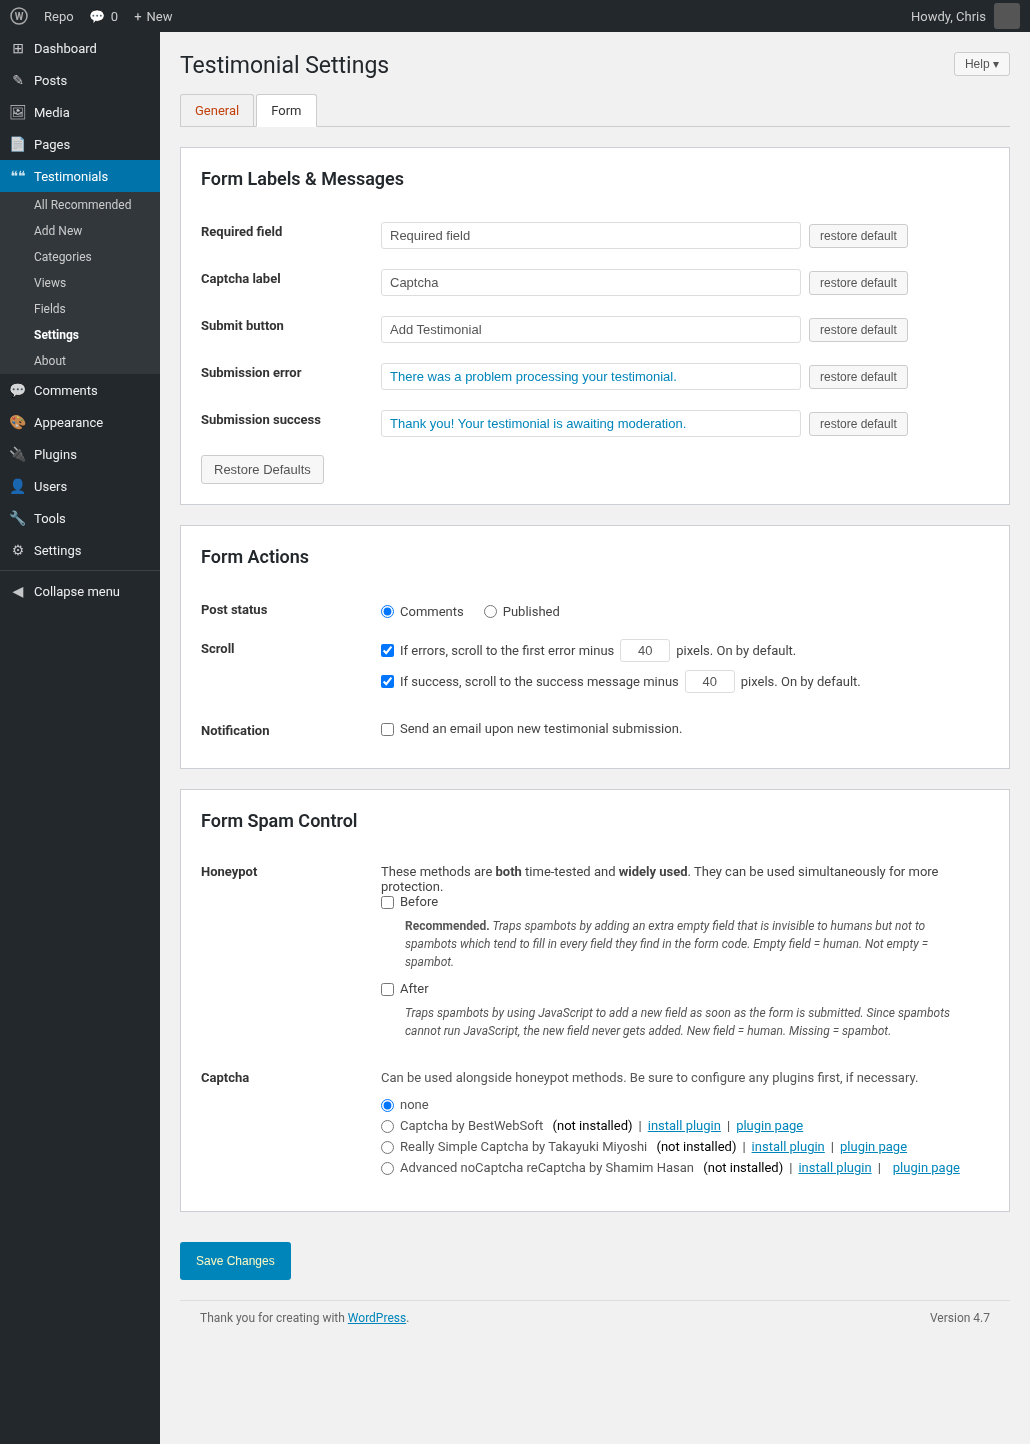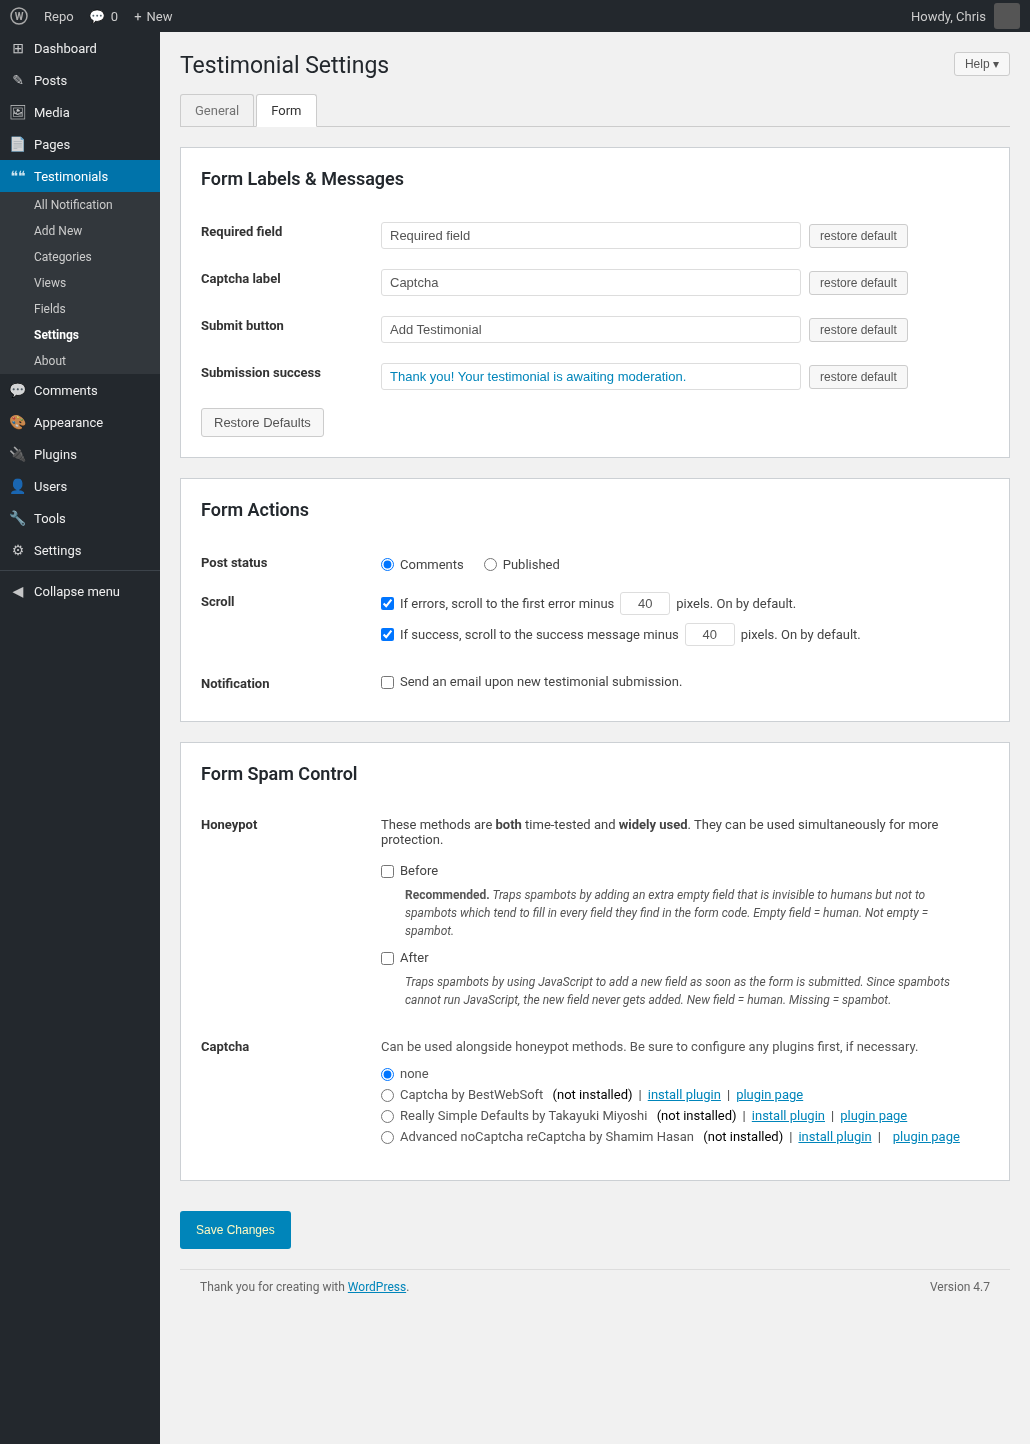--- a/index.html
+++ b/index.html
@@ -23,21 +23,21 @@
     .sidebar-submenu li { padding: 6px 10px 6px 34px; color: #ccc; cursor: pointer; font-size: 12px; }
     .sidebar-submenu li.active { color: #fff; font-weight: bold; }
     .sidebar-divider { height: 1px; background: #3c434a; margin: 4px 0; }
 
     
     .main-content { flex: 1; padding: 20px 20px 20px 20px; background: #f1f1f1; }
     .page-title { font-size: 23px; font-weight: 400; color: #23282d; margin-bottom: 15px; }
 
     
     .tabs { display: flex; border-bottom: 1px solid #ccc; margin-bottom: 20px; }
-    .tab { padding: 8px 14px; border: 1px solid #ccc; border-bottom: none; background: #f1f1f1; cursor: pointer; font-size: 13px; margin-right: 2px; border-radius: 3px 3px 0 0; color: #737373; }
+    .tab { padding: 8px 14px; border: 1px solid #ccc; border-bottom: none; background: #f1f1f1; cursor: pointer; font-size: 13px; margin-right: 2px; border-radius: 3px 3px 0 0; color: #c2410c; }
     .tab.active { background: #fff; border-bottom: 1px solid #fff; margin-bottom: -1px; color: #333; }
 
     
     .content-box { background: #fff; border: 1px solid #ccd0d4; padding: 20px; margin-bottom: 20px; }
 
     
     .section-title { font-size: 18px; font-weight: 600; color: #23282d; margin-bottom: 15px; padding-bottom: 8px; }
 
     
     .form-table { width: 100%; border-collapse: collapse; }
@@ -130,21 +130,21 @@
       </li>
       <li class="sidebar-item">
         <span class="icon">📄</span>
         <span>Pages</span>
       </li>
       <li class="sidebar-item active">
         <span class="icon">❝❝</span>
         <span>Testimonials</span>
       </li>
       <ul class="sidebar-submenu">
-        <li>All Notification</li>
+        <li>All Recommended</li>
         <li>Add New</li>
         <li>Categories</li>
         <li>Views</li>
         <li>Fields</li>
         <li class="active">Settings</li>
         <li>About</li>
       </ul>
       <li class="sidebar-item">
         <span class="icon">💬</span>
         <span>Comments</span>
@@ -208,20 +208,29 @@
                 <input type="text" value="Captcha" style="">
                 <button class="restore-btn">restore default</button>
               </div>
             </td>
           </tr>
           <tr>
             <td>Submit button</td>
             <td>
               <div class="input-row">
                 <input type="text" value="Add Testimonial" style="">
+                <button class="restore-btn">restore default</button>
+              </div>
+            </td>
+          </tr>
+          <tr>
+            <td>Submission error</td>
+            <td>
+              <div class="input-row">
+                <input type="text" value="There was a problem processing your testimonial." style="color: rgb(0, 133, 186);">
                 <button class="restore-btn">restore default</button>
               </div>
             </td>
           </tr>
           <tr>
             <td>Submission success</td>
             <td>
               <div class="input-row">
                 <input type="text" value="Thank you! Your testimonial is awaiting moderation." style="color: rgb(0, 133, 186);">
                 <button class="restore-btn">restore default</button>
@@ -282,21 +291,21 @@
       </table>
     </div>
 
     <div class="content-box">
       <div class="section-title">Form Spam Control</div>
       <table class="form-table">
         <tbody>
           <tr>
             <td style="vertical-align:top;padding-top:10px;">Honeypot</td>
             <td>
-              <p style="margin-bottom:16px;">These methods are <strong>both</strong> time-tested and <strong>widely used</strong>. They can be used simultaneously for more protection.</p>
+              <p style="margin-bottom:0;">These methods are <strong>both</strong> time-tested and <strong>widely used</strong>. They can be used simultaneously for more protection.</p>
               <div class="checkbox-item">
                 <input type="checkbox" style="">
                 <span>Before</span>
               </div>
               <p class="honeypot-desc"><strong>Recommended.</strong> Traps spambots by adding an extra empty field that is invisible to humans but not to spambots which tend to fill in every field they find in the form code. Empty field = human. Not empty = spambot.</p>
               <div class="checkbox-item">
                 <input type="checkbox" style="">
                 <span>After</span>
               </div>
               <p class="honeypot-desc">Traps spambots by using JavaScript to add a new field as soon as the form is submitted. Since spambots cannot run JavaScript, the new field never gets added. New field = human. Missing = spambot.</p>
@@ -315,21 +324,21 @@
                   <input type="radio" name="captcha" style="">
                   <label>Captcha by BestWebSoft</label>
                   <span class="not-installed">&nbsp;(not installed)</span>
                   <span> | </span>
                   <a class="plugin-link">install plugin</a>
                   <span> | </span>
                   <a class="plugin-link">plugin page</a>
                 </li>
                 <li class="captcha-option">
                   <input type="radio" name="captcha" style="">
-                  <label>Really Simple Defaults by Takayuki Miyoshi</label>
+                  <label>Really Simple Captcha by Takayuki Miyoshi</label>
                   <span class="not-installed">&nbsp;(not installed)</span>
                   <span> | </span>
                   <a class="plugin-link">install plugin</a>
                   <span> | </span>
                   <a class="plugin-link">plugin page</a>
                 </li>
                 <li class="captcha-option" style="flex-wrap:wrap;">
                   <input type="radio" name="captcha" style="">
                   <label>Advanced noCaptcha reCaptcha by Shamim Hasan</label>
                   <span class="not-installed">&nbsp;(not installed)</span>

